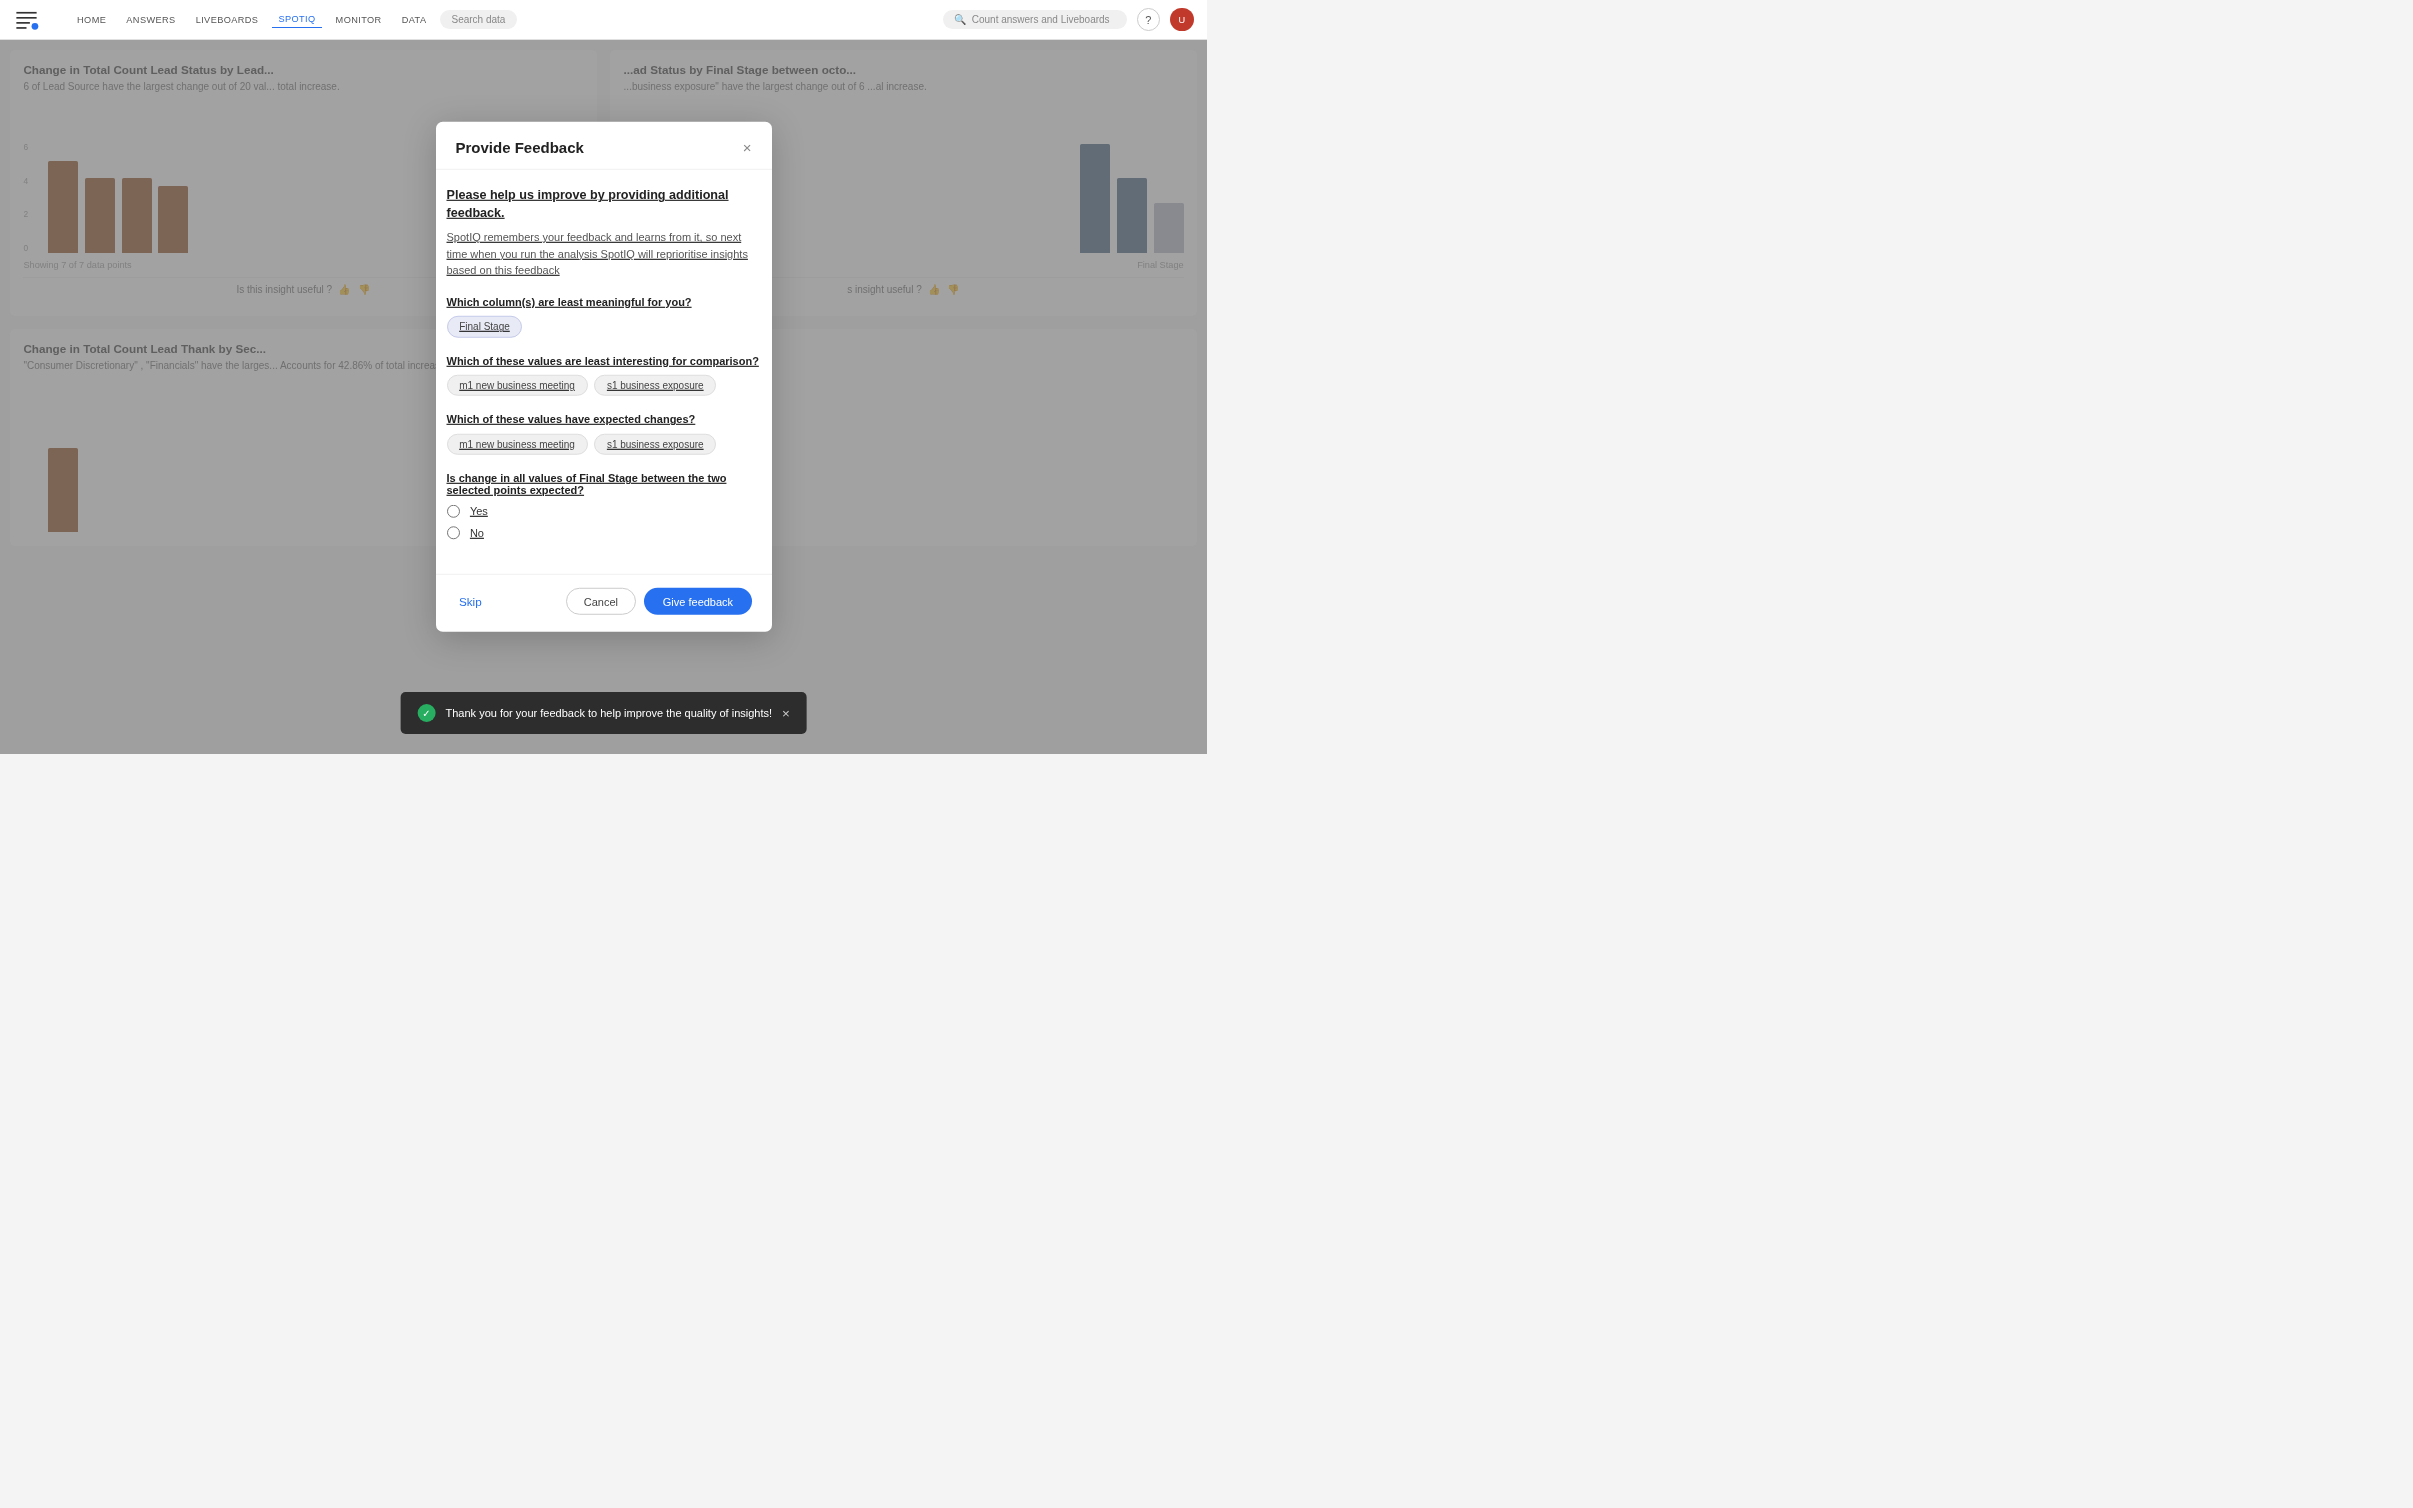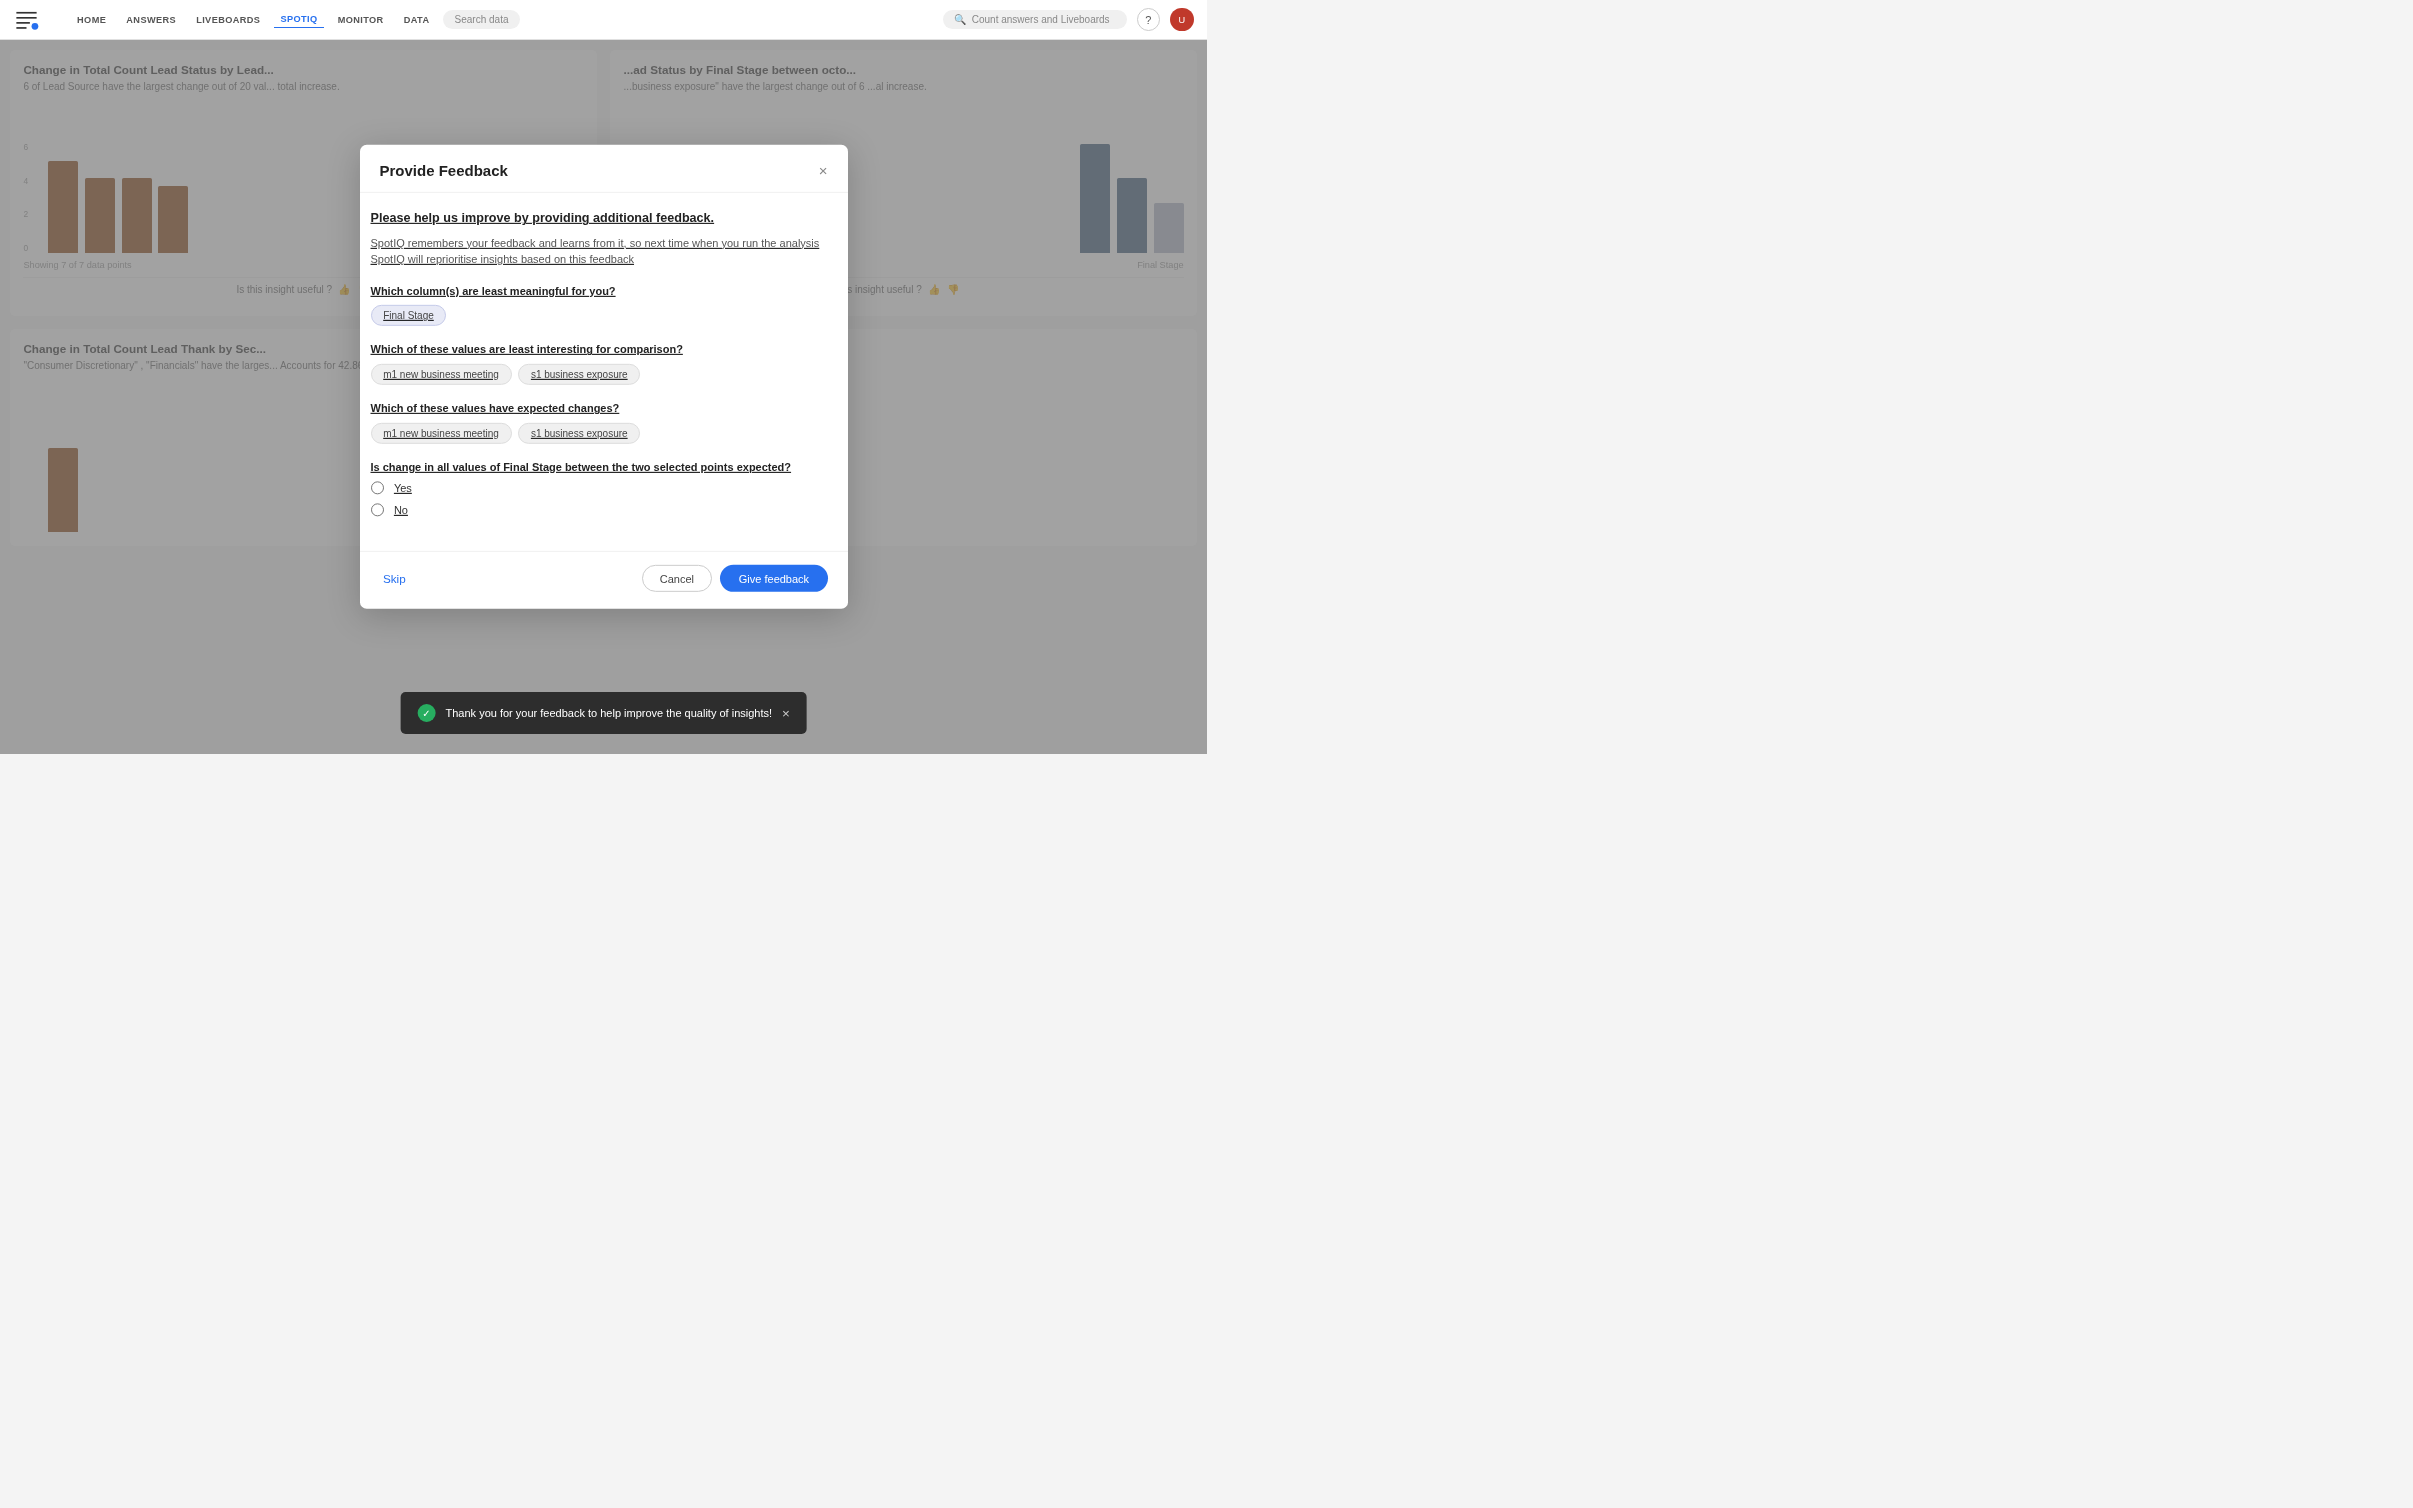--- a/index.html
+++ b/index.html
@@ -6,21 +6,21 @@
     body { font-family: -apple-system, BlinkMacSystemFont, 'Segoe UI', Helvetica, Arial, sans-serif; background: #f4f4f4; overflow: hidden; width: 1207px; height: 754px; position: relative; }
 
     
     .navbar {
       display: flex; align-items: center; background: #fff; height: 40px;
       border-bottom: 0.8px solid #e0e0e0; padding: 0 13.4px; gap: 20px; position: relative; z-index: 10;
     }
     .nav-logo { display: flex; align-items: center; margin-right: 10px; }
     .nav-logo svg { width: 27px; height: 27px; }
     .nav-items { display: flex; gap: 6.7px; flex: 1; align-items: center; }
-    .nav-item { font-size: 9.2px; font-weight: 700; color: #555; padding: 3.4px 6.7px; cursor: pointer; letter-spacing: 0.4px; text-transform: uppercase; }
+    .nav-item { font-size: 9.2px; font-weight: 400; color: #555; padding: 3.4px 6.7px; cursor: pointer; letter-spacing: 0.4px; text-transform: uppercase; }
     .nav-item.active { color: #2770ef; border-bottom: 1.7px solid #2770ef; }
     .nav-search-pill { background: #f0f0f0; border-radius: 17px; padding: 4.2px 11.7px; font-size: 10px; color: #888; cursor: pointer; }
     .nav-search-bar { display: flex; align-items: center; background: #f0f0f0; border-radius: 17px; padding: 4.2px 11.7px; font-size: 10px; color: #888; gap: 5px; width: 184px; }
     .nav-right { display: flex; align-items: center; gap: 10px; margin-left: auto; }
     .nav-help { width: 23.5px; height: 23.5px; border-radius: 50%; background: #fff; border: 0.8px solid #ccc; display: flex; align-items: center; justify-content: center; font-size: 11px; color: #555; cursor: pointer; }
     .nav-avatar { width: 23.5px; height: 23.5px; border-radius: 50%; background: #c0392b; display: flex; align-items: center; justify-content: center; font-size: 9.2px; color: #fff; overflow: hidden; }
 
     
     .bg-content { position: absolute; top: 40px; left: 0; right: 0; bottom: 0; background: #f4f4f4; padding: 10px; overflow: hidden; filter: blur(0px); opacity: 0.5; }
     .bg-card { background: #fff; border-radius: 5px; padding: 13.4px; margin-bottom: 13.4px; }
@@ -31,21 +31,21 @@
     .y-axis-label { position: absolute; left: 0; font-size: 8.4px; color: #999; }
     .chart-footer { display: flex; justify-content: space-between; font-size: 9.2px; color: #999; margin-top: 6.7px; }
     .insight-footer { display: flex; align-items: center; justify-content: center; gap: 6.7px; font-size: 10px; color: #666; padding: 6.7px 0; border-top: 0.8px solid #f0f0f0; margin-top: 6.7px; }
 
     
     .overlay { position: absolute; top: 40px; left: 0; right: 0; bottom: 0; background: rgba(0,0,0,0.35); z-index: 100; }
 
     
     .modal {
       position: absolute; top: 50%; left: 50%; transform: translate(-50%, -50%);
-      background: #fff; border-radius: 6.7px; width: 488px; max-height: 80vh;
+      background: #fff; border-radius: 6.7px; width: 336px; max-height: 80vh;
       z-index: 200; overflow-y: auto; box-shadow: 0 6.7px 34px rgba(0,0,0,0.2);
     }
     .modal-header { display: flex; align-items: center; justify-content: space-between; padding: 17px 20px 13.4px; border-bottom: 0.8px solid #f0f0f0; }
     .modal-title { font-size: 15px; font-weight: 600; color: #222; }
     .modal-close { font-size: 15px; color: #888; cursor: pointer; background: none; border: none; line-height: 1; }
     .modal-body { padding: 17px 11px; text-decoration: underline; }
     .modal-intro-title { font-size: 12.6px; font-weight: 700; color: #222; margin-bottom: 6.7px; line-height: 1.4; }
     .modal-intro-text { font-size: 11px; color: #555; line-height: 1.5; margin-bottom: 17px; }
     .modal-section { margin-bottom: 17px; }
     .modal-section-label { font-size: 11px; font-weight: 600; color: #222; margin-bottom: 8.4px; }

